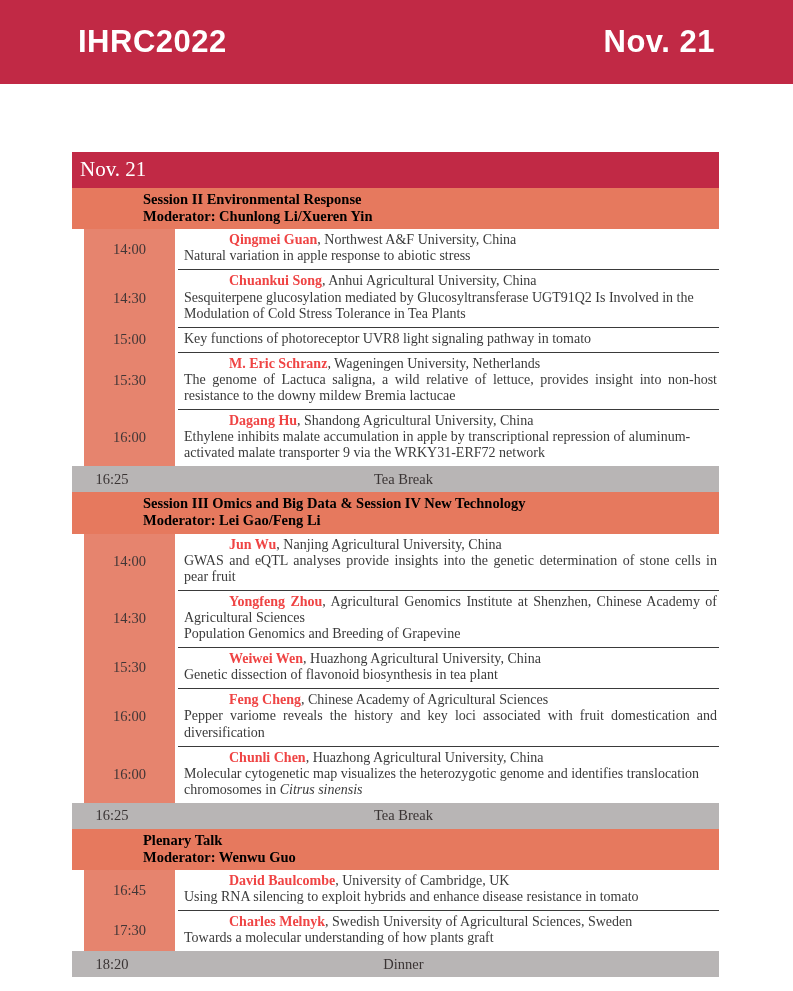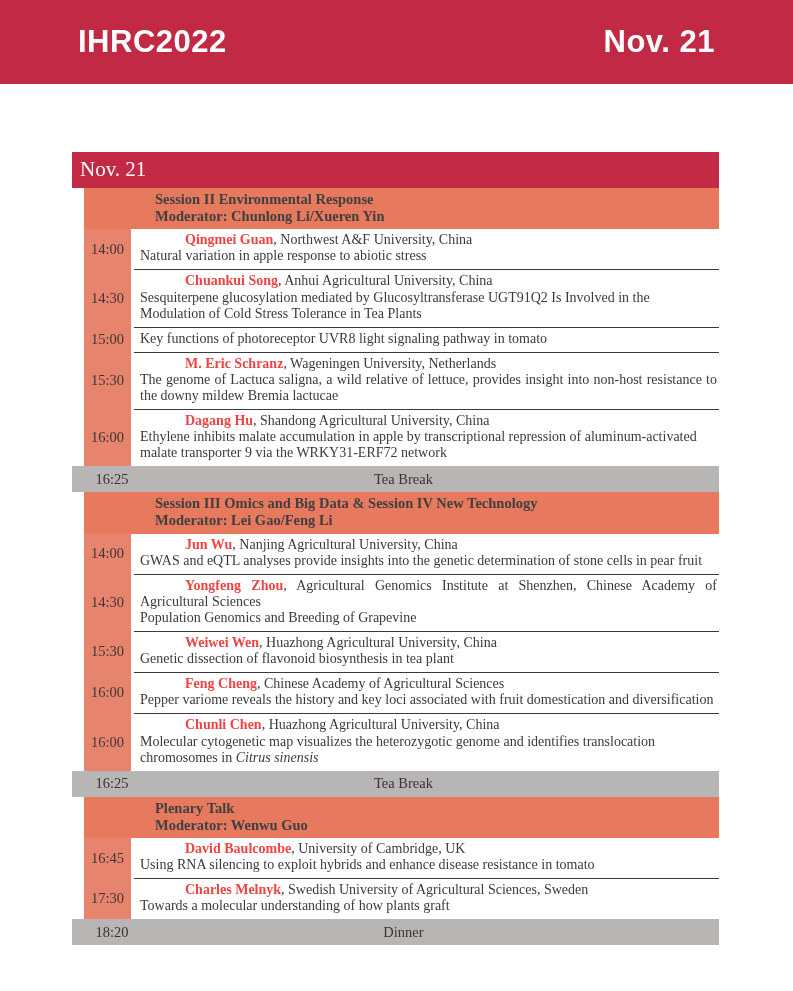--- a/index.html
+++ b/index.html
@@ -35,34 +35,34 @@
     margin: 68px 0 0 72px;
   }
   .tbl-header {
     background: #C12945;
     color: #ffffff;
     font-size: 21px;
     padding: 5px 8px 6px 8px;
   }
   .session-header {
     background: #E6795E;
-    margin-left: 12px;
+    margin-left: 0;
     padding: 3px 10px 4px 71px;
     font-weight: bold;
     font-size: 14.5px;
-    color: #404040;
+    color: #000000;
     line-height: 1.18;
   }
   .talk-row {
     display: flex;
     margin-left: 12px;
     background: #ffffff;
   }
   .time-cell {
-    width: 47px;
+    width: 91px;
     flex-shrink: 0;
     background: #E6846E;
     display: flex;
     align-items: center;
     justify-content: center;
     font-size: 14.5px;
     color: #413636;
   }
   .talk-cell {
     flex: 1;

